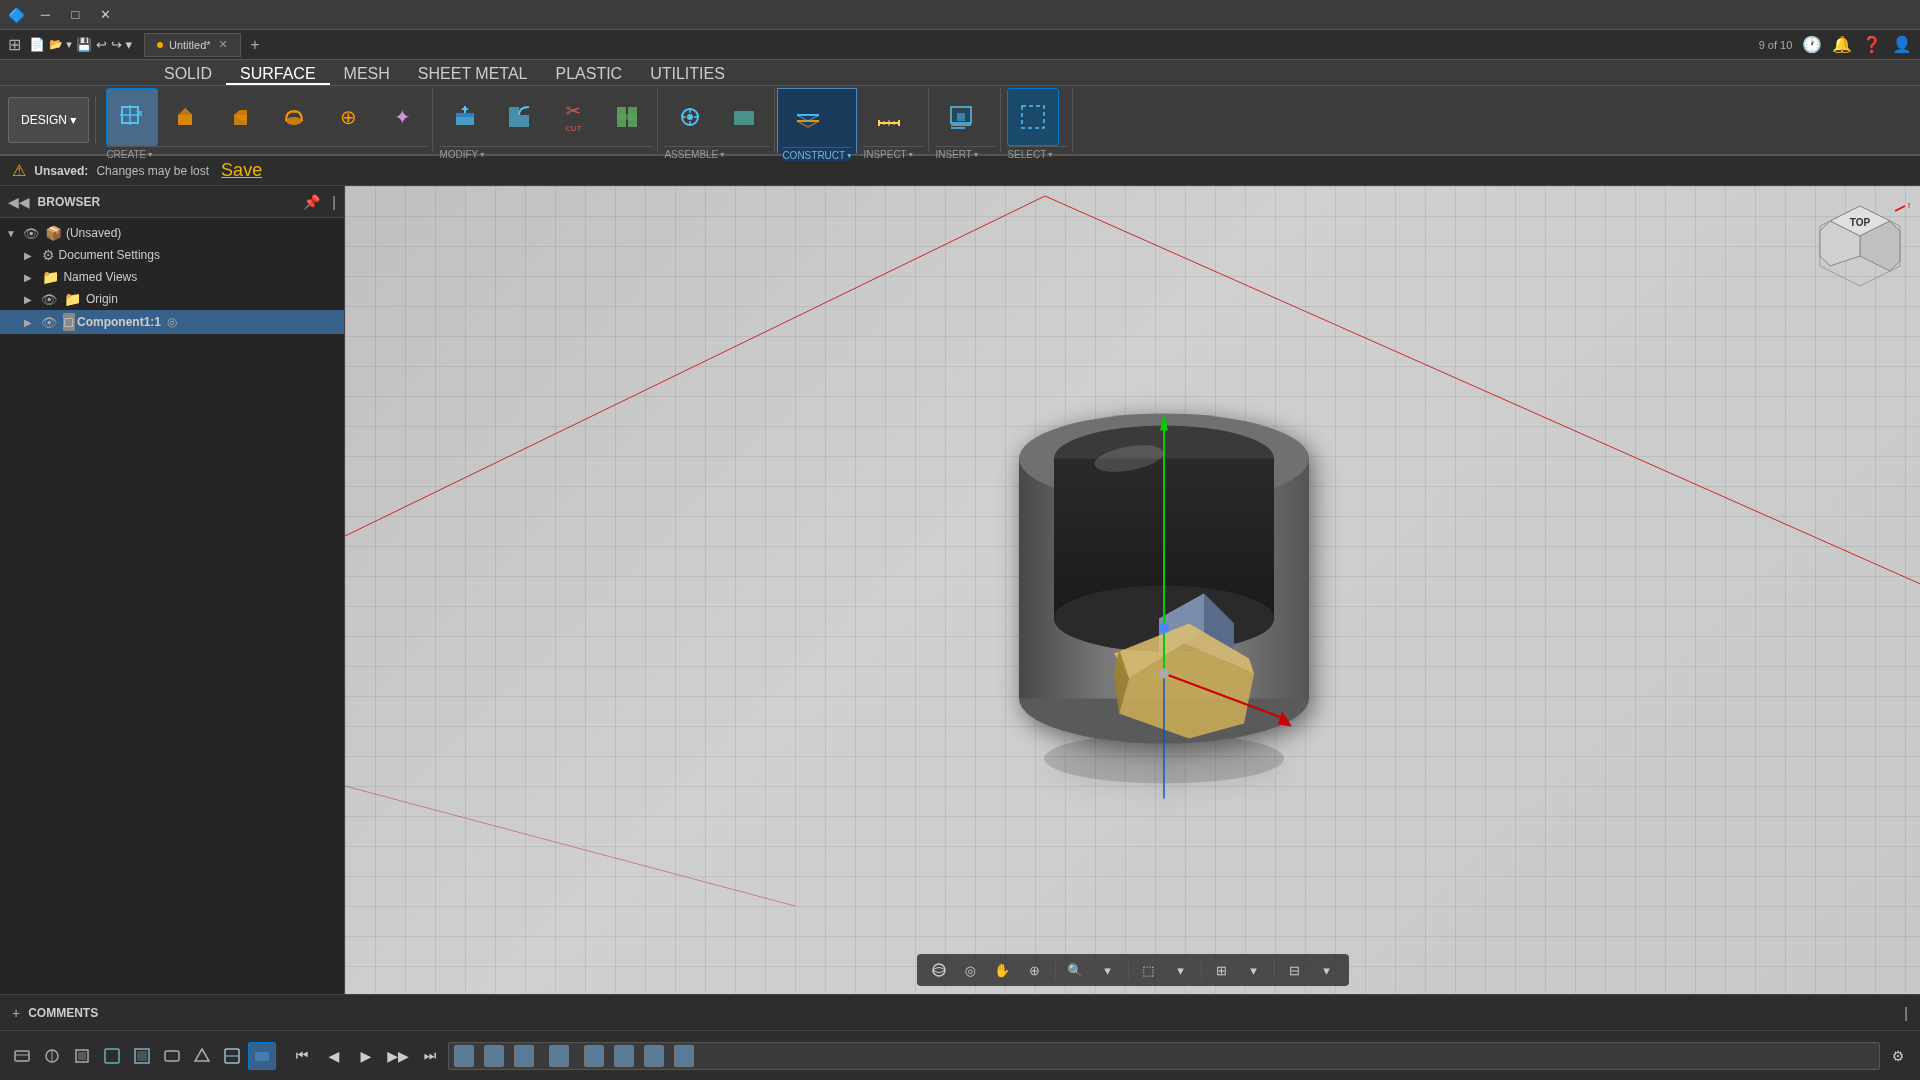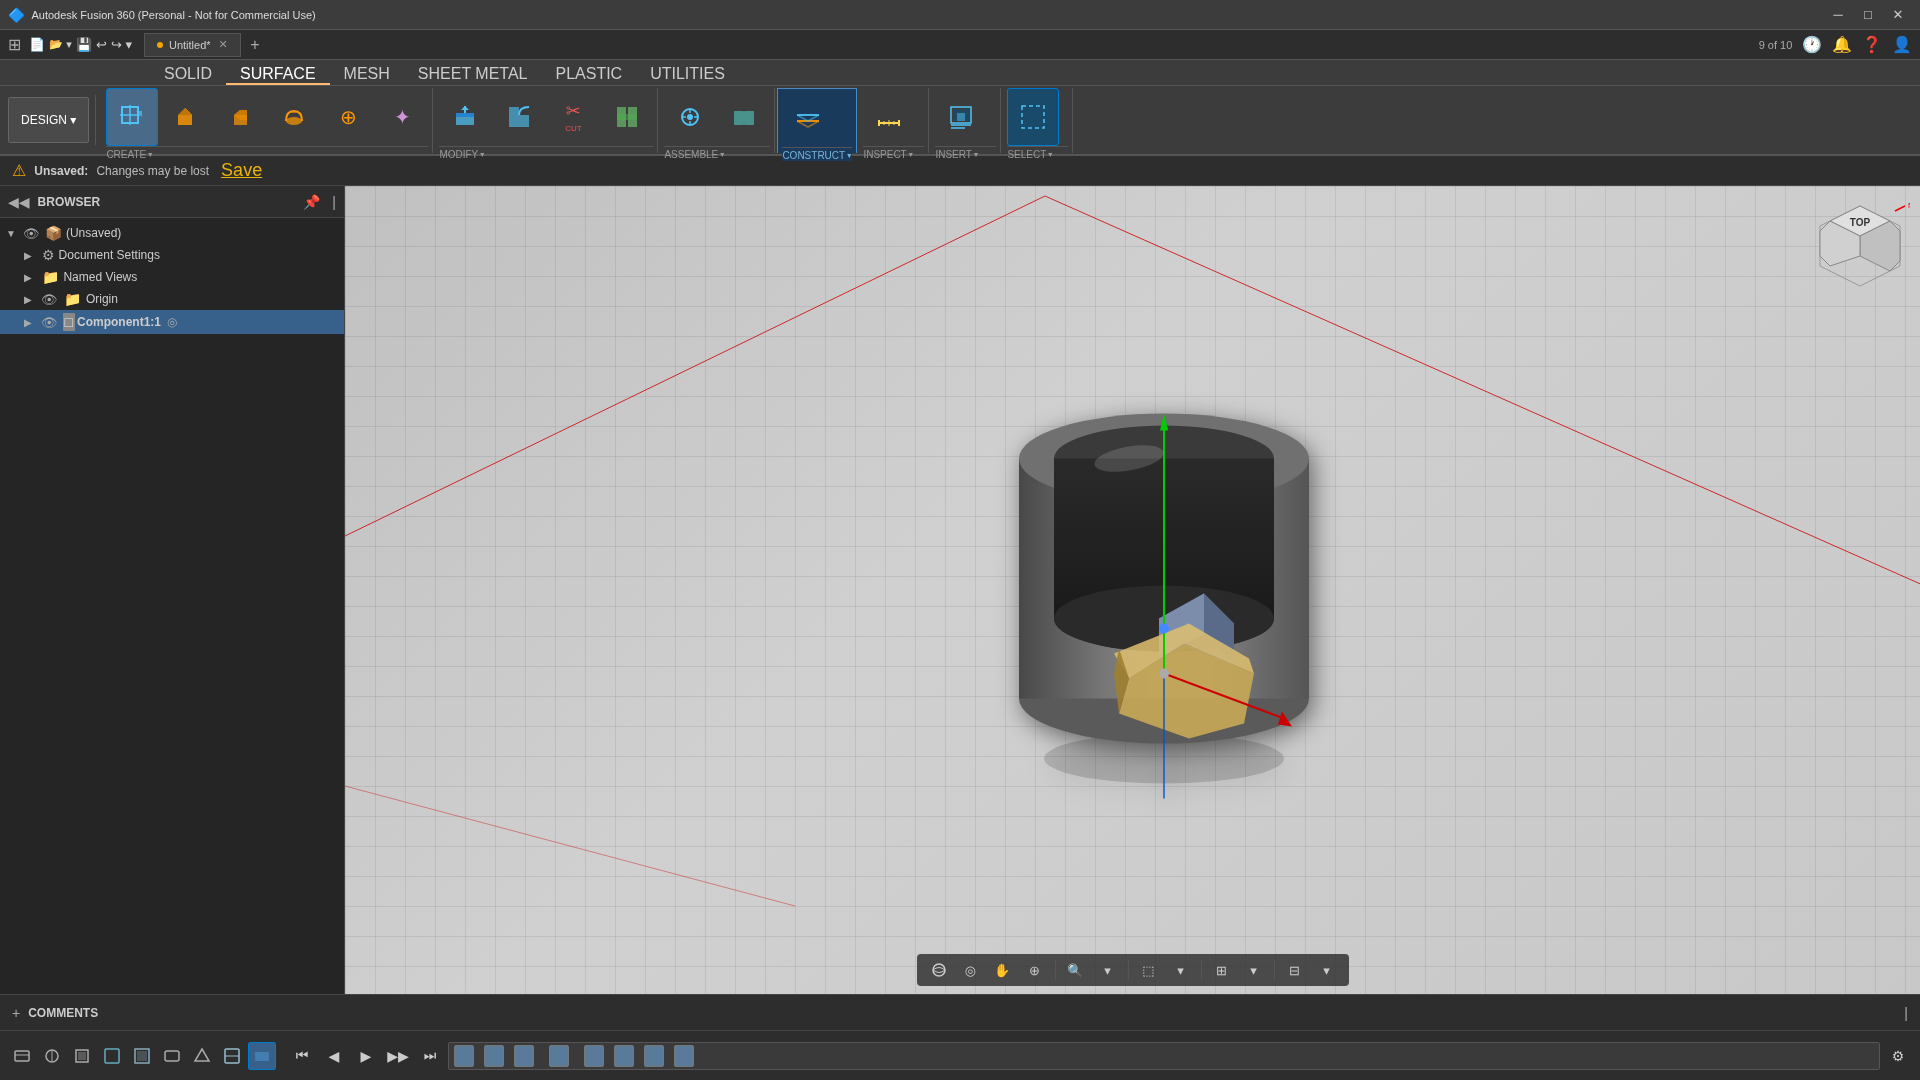--- a/index.html
+++ b/index.html
@@ -18,21 +18,21 @@
     .tab-item { display: flex; align-items: center; background: #3c3c3c; border: 1px solid #555; padding: 2px 12px; margin-right: 2px; font-size: 11px; color: #ccc; height: 24px; }
     .tab-item .tab-close { margin-left: 8px; cursor: pointer; color: #999; }
     #tab-add-btn { width: 24px; height: 24px; display: flex; align-items: center; justify-content: center; color: #aaa; font-size: 16px; cursor: pointer; background: transparent; border: none; }
     #tab-right { margin-left: auto; display: flex; align-items: center; gap: 10px; color: #ccc; font-size: 12px; }
     #tab-right .icon-btn { background: transparent; border: none; color: #ccc; cursor: pointer; font-size: 16px; }
     .toolbar-separator { width: 1px; height: 50px; background: #555; margin: 0 4px; }
 
     
     #ribbon-tabs { display: flex; align-items: flex-end; height: 28px; padding: 0 150px; background: #3c3c3c; border-bottom: 1px solid #555; }
     .ribbon-tab { padding: 0 14px; font-size: 16px; color: #ccc; cursor: pointer; border-bottom: 2px solid transparent; }
-    .ribbon-tab.active { color: #fff; border-bottom: 2px solid #fdba74; }
+    .ribbon-tab.active { color: #fff; border-bottom: 2px solid #ffffff; }
 
     
     #ribbon-buttons { display: flex; align-items: center; height: 70px; padding: 0 8px; gap: 2px; background: #3c3c3c; border-bottom: 2px solid #555; }
     .ribbon-btn { display: flex; flex-direction: column; align-items: center; justify-content: center; width: 52px; height: 58px; background: transparent; border: 1px solid transparent; border-radius: 3px; cursor: pointer; color: #ccc; font-size: 10px; gap: 2px; }
     .ribbon-btn.active { background: #4a6a8a; border-color: #007acc; }
     .ribbon-btn svg, .ribbon-btn .icon { width: 28px; height: 28px; }
 
     
     #notify-bar { height: 30px; background: #2d2d2d; display: flex; align-items: center; padding: 0 12px; gap: 8px; border-bottom: 1px solid #444; }
     #notify-bar .save-btn { background: transparent; border: none; color: #eab308; cursor: pointer; font-size: 18px; text-decoration: underline; margin-left: 4px; }
@@ -84,21 +84,20 @@
     .ribbon-group-container { display: flex; flex-direction: column; border-right: 1px solid #555; padding: 0 4px; height: 65px; }
     .ribbon-group-buttons { display: flex; flex: 1; align-items: center; gap: 2px; }
     .ribbon-group-name { font-size: 10px; color: #999; text-align: center; border-top: 1px solid #555; padding-top: 2px; display: flex; align-items: center; gap: 2px; }
     .ribbon-group-name .drop-arrow { font-size: 8px; }
   </style>
 </head>
 <body>
 
 <div id="titlebar">
   <span style="margin-right:6px; font-size:14px;">🔷</span>
-  <span style="font-size:11px; color:#ddd; flex:1;">Autodesk Fusion 360 (Personal - Not for Commercial Use)</span>
   <div class="win-controls">
     <button class="win-btn">─</button>
     <button class="win-btn">□</button>
     <button class="win-btn close">✕</button>
   </div>
 </div>
 
 <div id="tab-bar">
 
   <div style="margin-right:8px; font-size:16px; cursor:pointer; color:#aaa;">⊞</div>

